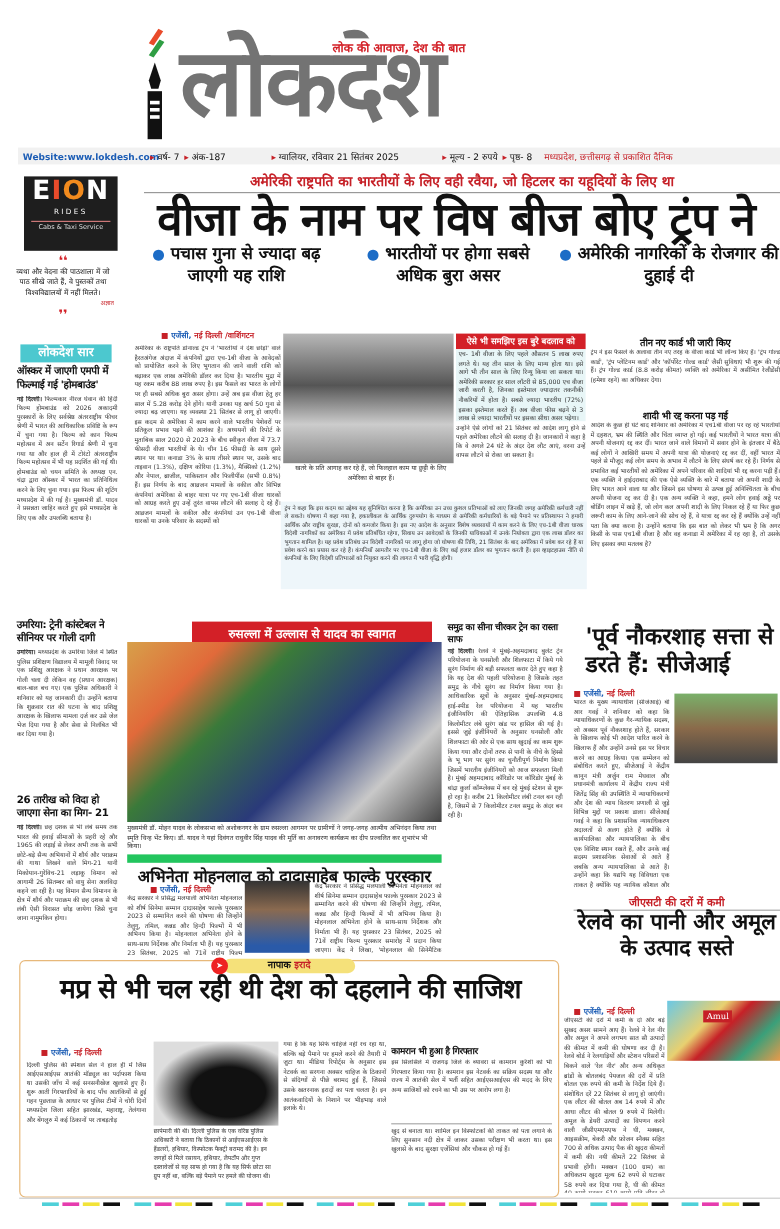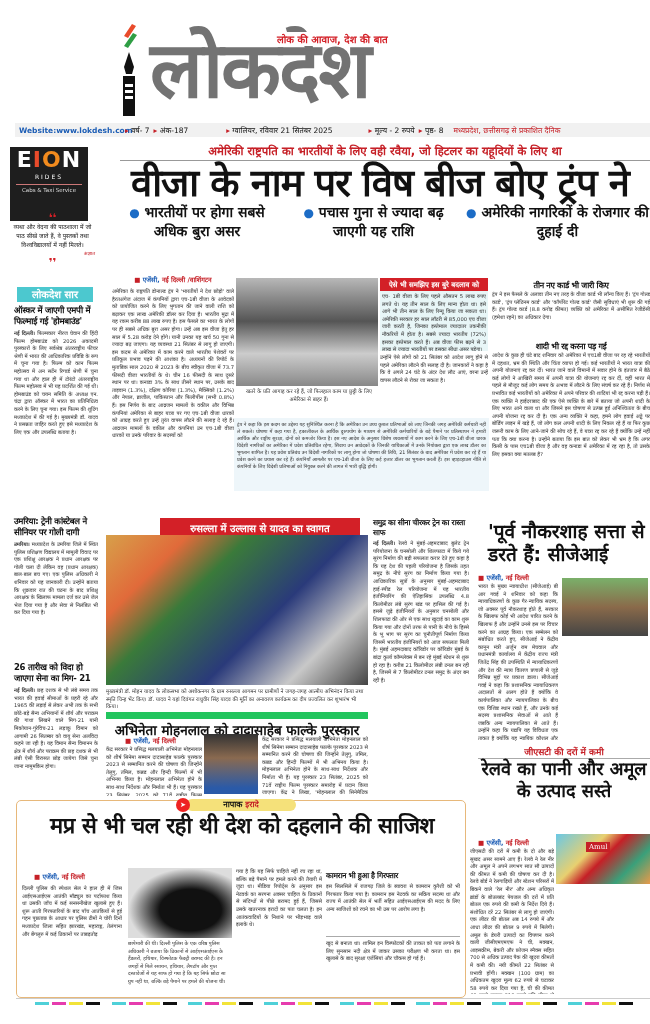--- a/index.html
+++ b/index.html
@@ -7,21 +7,21 @@
 .abs{position:absolute}
 .masthead{left:0;top:0;width:650px;height:120px}
 .logo-title{left:150px;top:20px;font-family:"DejaVu Serif",serif;font-weight:bold;font-size:78px;letter-spacing:-2px;line-height:100px;color:#737373}
 .tagline{left:275px;top:32px;font-size:10px;color:#d32027;font-weight:bold;background:#fff;padding:0 2px}
 .pen{left:118px;top:22px;width:22px;height:95px}
 .infobar{left:15px;top:123px;width:635px;height:14px;background:#f1f1f1;display:flex;align-items:center;font-size:7.5px;gap:0}
 .infobar span{white-space:nowrap}
 .ib-web{color:#1c5db5;font-weight:bold;width:88px}
 .ib-red{color:#c62027}
 .ib{margin-left:10px}
-.eion{left:10px;top:147px;width:78px;height:74px;background:#1e1e1e;color:#fff;text-align:center}
+.eion{left:20px;top:147px;width:78px;height:62px;background:#1e1e1e;color:#fff;text-align:center}
 .eion .big{font-size:22px;font-weight:bold;letter-spacing:1px;line-height:26px}
 .eion .r{font-size:6px;letter-spacing:2px;line-height:8px}
 .eion .c{font-size:5.5px;color:#ddd;border-top:1px solid #c77;margin:3px 6px 0;padding-top:2px}
 .quote{left:10px;top:213px;width:85px;font-size:6px;text-align:center;line-height:9px}
 .quote .qm{color:#d32027;font-size:11px;font-weight:bold}
 .sar{left:17px;top:287px;width:76px;height:15px;background:#4cc8cf;color:#fff;font-weight:bold;font-size:10px;text-align:center;line-height:15px}
 .lhead{font-weight:bold;font-size:8.5px;line-height:11px;letter-spacing:-.3px}
 .body6{font-size:5.2px;line-height:7.6px;color:#333;text-align:justify}
 .kicker{left:120px;top:143px;width:530px;text-align:center;font-size:11.5px;color:#c62027;font-weight:bold;border-bottom:1px solid #999;padding-bottom:2px}
 .mainhead{left:110px;top:160px;width:540px;font-size:38px;font-weight:bold;line-height:46px;letter-spacing:-1px;text-align:center}
@@ -86,22 +86,22 @@
   <div class="body6" style="margin-top:3px;height:136px;overflow:hidden"><b>उमरिया।</b> <span>मध्यप्रदेश के उमरिया जिले में स्थित पुलिस प्रशिक्षण विद्यालय में मामूली विवाद पर एक प्रशिक्षु आरक्षक ने प्रधान आरक्षक पर गोली चला दी लेकिन वह (प्रधान आरक्षक) बाल-बाल बच गए। एक पुलिस अधिकारी ने शनिवार को यह जानकारी दी। उन्होंने बताया कि शुक्रवार रात की घटना के बाद प्रशिक्षु आरक्षक के खिलाफ मामला दर्ज कर उसे जेल भेज दिया गया है और सेवा से निलंबित भी कर दिया गया है।</span></div>
 </div>
 <div class="abs" style="left:14px;top:662px;width:84px">
   <div class="lhead">26 तारीख को विदा हो जाएगा सेना का मिग- 21</div>
   <div class="body6" style="margin-top:3px;height:120px;overflow:hidden"><b>नई दिल्ली।</b> <span>छह दशक से भी लंबे समय तक भारत की हवाई सीमाओं के प्रहरी रहे और 1965 की लड़ाई से लेकर अभी तक के सभी छोटे-बड़े सैन्य अभियानों में शौर्य और पराक्रम की गाथा लिखने वाले मिग-21 यानी मिकोयान-गुरेविच-21 लड़ाकू विमान को आगामी 26 सितम्बर को वायु सेना अलविदा कहने जा रही है। यह विमान सैन्य विमानन के क्षेत्र में शौर्य और पराक्रम की छह दशक से भी लंबी ऐसी विरासत छोड़ जायेगा जिसे चुना जाना नामुमकिन होगा।</span></div>
 </div>
 
 <div class="abs kicker">अमेरिकी राष्ट्रपति का भारतीयों के लिए वही रवैया, जो हिटलर का यहूदियों के लिए था</div>
 <div class="abs mainhead">वीजा के नाम पर विष बीज बोए ट्रंप ने</div>
 <div class="abs" style="left:112px;top:203px;width:538px;display:flex;justify-content:space-between">
+  <div class="sub" style="width:170px"><span class="dot">●</span> <span>पचास गुना से ज्यादा बढ़ जाएगी यह राशि</span></div>
   <div class="sub" style="width:170px"><span class="dot">●</span> <span>भारतीयों पर होगा सबसे अधिक बुरा असर</span></div>
-  <div class="sub" style="width:170px"><span class="dot">●</span> <span>पचास गुना से ज्यादा बढ़ जाएगी यह राशि</span></div>
   <div class="sub" style="width:185px"><span class="dot">●</span> <span>अमेरिकी नागरिकों के रोजगार की दुहाई दी</span></div>
 </div>
 
 <div class="abs" style="left:112px;top:275px;width:122px">
   <div class="byline" style="text-align:center"><span style="color:#c62027">■</span> <b>एजेंसी,</b> <span>नई दिल्ली /वाशिंगटन</span></div>
   <div class="body6" style="margin-top:4px;height:200px;overflow:hidden">अमेरिका के राष्ट्रपति डोनाल्ड ट्रंप ने 'भारतीयों ने देश छोड़ो' वाले हैरतअंगेज अंदाज में कंपनियों द्वारा एच-1बी वीजा के आवेदकों को प्रायोजित करने के लिए भुगतान की जाने वाली राशि को बढ़ाकर एक लाख अमेरिकी डॉलर कर दिया है। भारतीय मुद्रा में यह रकम करीब 88 लाख रुपए है। इस फैसले का भारत के लोगों पर ही सबसे अधिक बुरा असर होगा। उन्हें अब इस वीजा हेतु हर साल में 5.28 करोड़ देने होंगे। यानी उनका यह खर्च 50 गुना से ज्यादा बढ़ जाएगा। यह व्यवस्था 21 सितंबर से लागू हो जाएगी। इस कदम से अमेरिका में काम करने वाले भारतीय पेशेवरों पर प्रतिकूल प्रभाव पड़ने की आशंका है। अध्ययनों की रिपोर्ट के मुताबिक साल 2020 से 2023 के बीच स्वीकृत वीजा में 73.7 फीसदी वीजा भारतीयों के थे। चीन 16 फीसदी के साथ दूसरे स्थान पर था। कनाडा 3% के साथ तीसरे स्थान पर, उसके बाद ताइवान (1.3%), दक्षिण कोरिया (1.3%), मैक्सिको (1.2%) और नेपाल, ब्राजील, पाकिस्तान और फिलीपींस (सभी 0.8%) हैं। इस निर्णय के बाद आव्रजन मामलों के वकील और विभिन्न कंपनियां अमेरिका से बाहर यात्रा पर गए एच-1बी वीजा धारकों को आग्रह करते हुए उन्हें तुरंत वापस लौटने की सलाह दे रहे हैं। आव्रजन मामलों के वकील और कंपनियां उन एच-1बी वीजा धारकों या उनके परिवार के सदस्यों को</div>
 </div>
 
 <div class="abs photo" style="left:236px;top:278px;width:142px;height:108px;background:linear-gradient(180deg,#b8b8b8,#555 40%,#ccc 70%,#888)"></div>
 <div class="abs caption" style="left:240px;top:388px;width:138px;text-align:center">खतरे के प्रति आगाह कर रहे हैं, जो फिलहाल काम या छुट्टी के लिए अमेरिका से बाहर हैं।</div>

